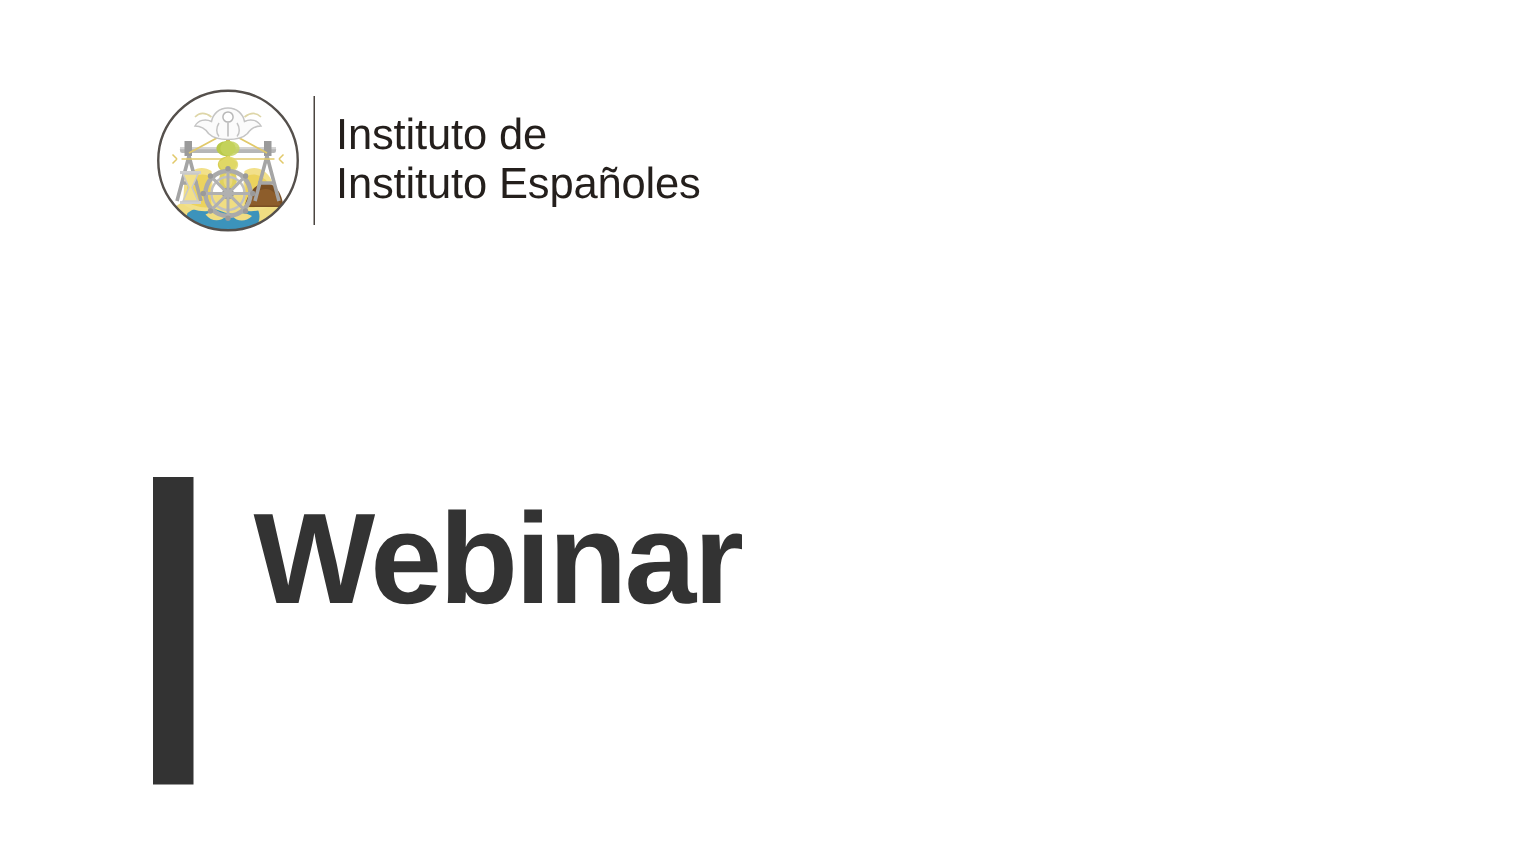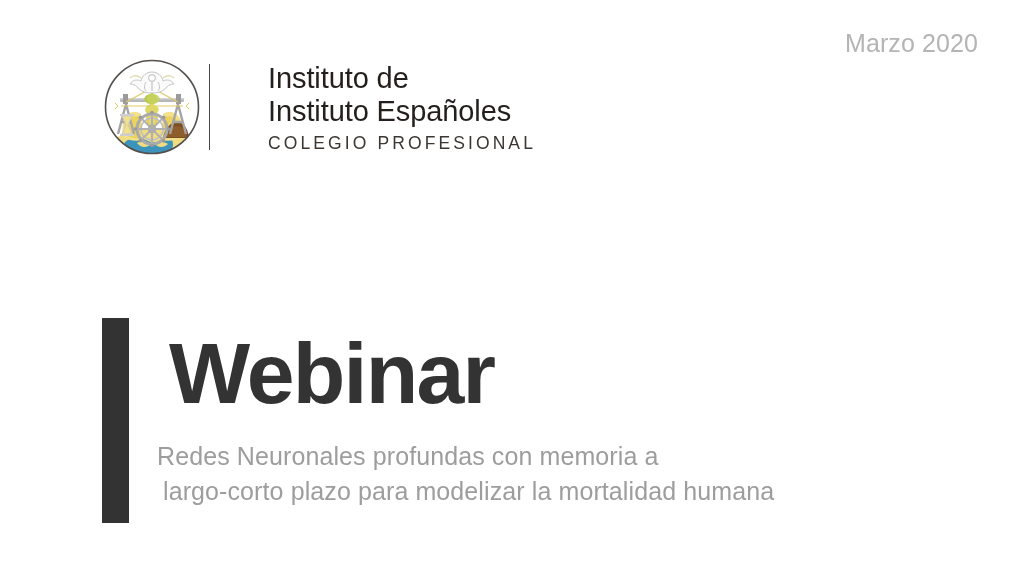--- a/index.html
+++ b/index.html
@@ -58,21 +58,20 @@
     background: #4a4440;
     margin-left: 8px;
     margin-right: 14px;
     flex: 0 0 1px;
   }
 
   .logo-text {
     display: flex;
     flex-direction: column;
     justify-content: center;
-    margin-left: 44px;
   }
   .logo-name {
     font-size: 29px;
     line-height: 33px;
     color: #241f1c;
     font-weight: 400;
     letter-spacing: -0.1px;
     white-space: nowrap;
   }
   .logo-sub {
@@ -125,21 +124,20 @@
   }
   .subtitle-line-2 {
     padding-left: 6px;
   }
 </style>
 </head>
 <body>
 
 <div class="slide">
 
-  <div class="date-line">Marzo 2020</div>
 
   <div class="logo-lockup">
 
     <div class="emblem">
       <svg viewBox="0 0 98 98" width="98" height="98" aria-hidden="true">
         <defs>
           <clipPath id="crestClip">
               <circle cx="49" cy="49" r="46.5"></circle>
             </clipPath>
         </defs>
@@ -215,28 +213,23 @@
 
         <circle cx="49" cy="49" r="46.5" fill="none" stroke="#55504c" stroke-width="1.6"></circle>
       </svg>
     </div>
 
     <div class="logo-divider"></div>
 
     <div class="logo-text">
       <div class="logo-name">Instituto de</div>
       <div class="logo-name">Instituto Españoles</div>
-      <div class="logo-sub">COLEGIO PROFESIONAL</div>
     </div>
   </div>
 
   <div class="title-block">
     <div class="accent-bar"></div>
     <div class="title-texts">
       <div class="main-title">Webinar</div>
-      <div class="subtitle">
-        <div class="subtitle-line-1">Redes Neuronales profundas con memoria a</div>
-        <div class="subtitle-line-2">largo-corto plazo para modelizar la mortalidad humana</div>
-      </div>
     </div>
   </div>
 
 </div>
 
 </body></html>

